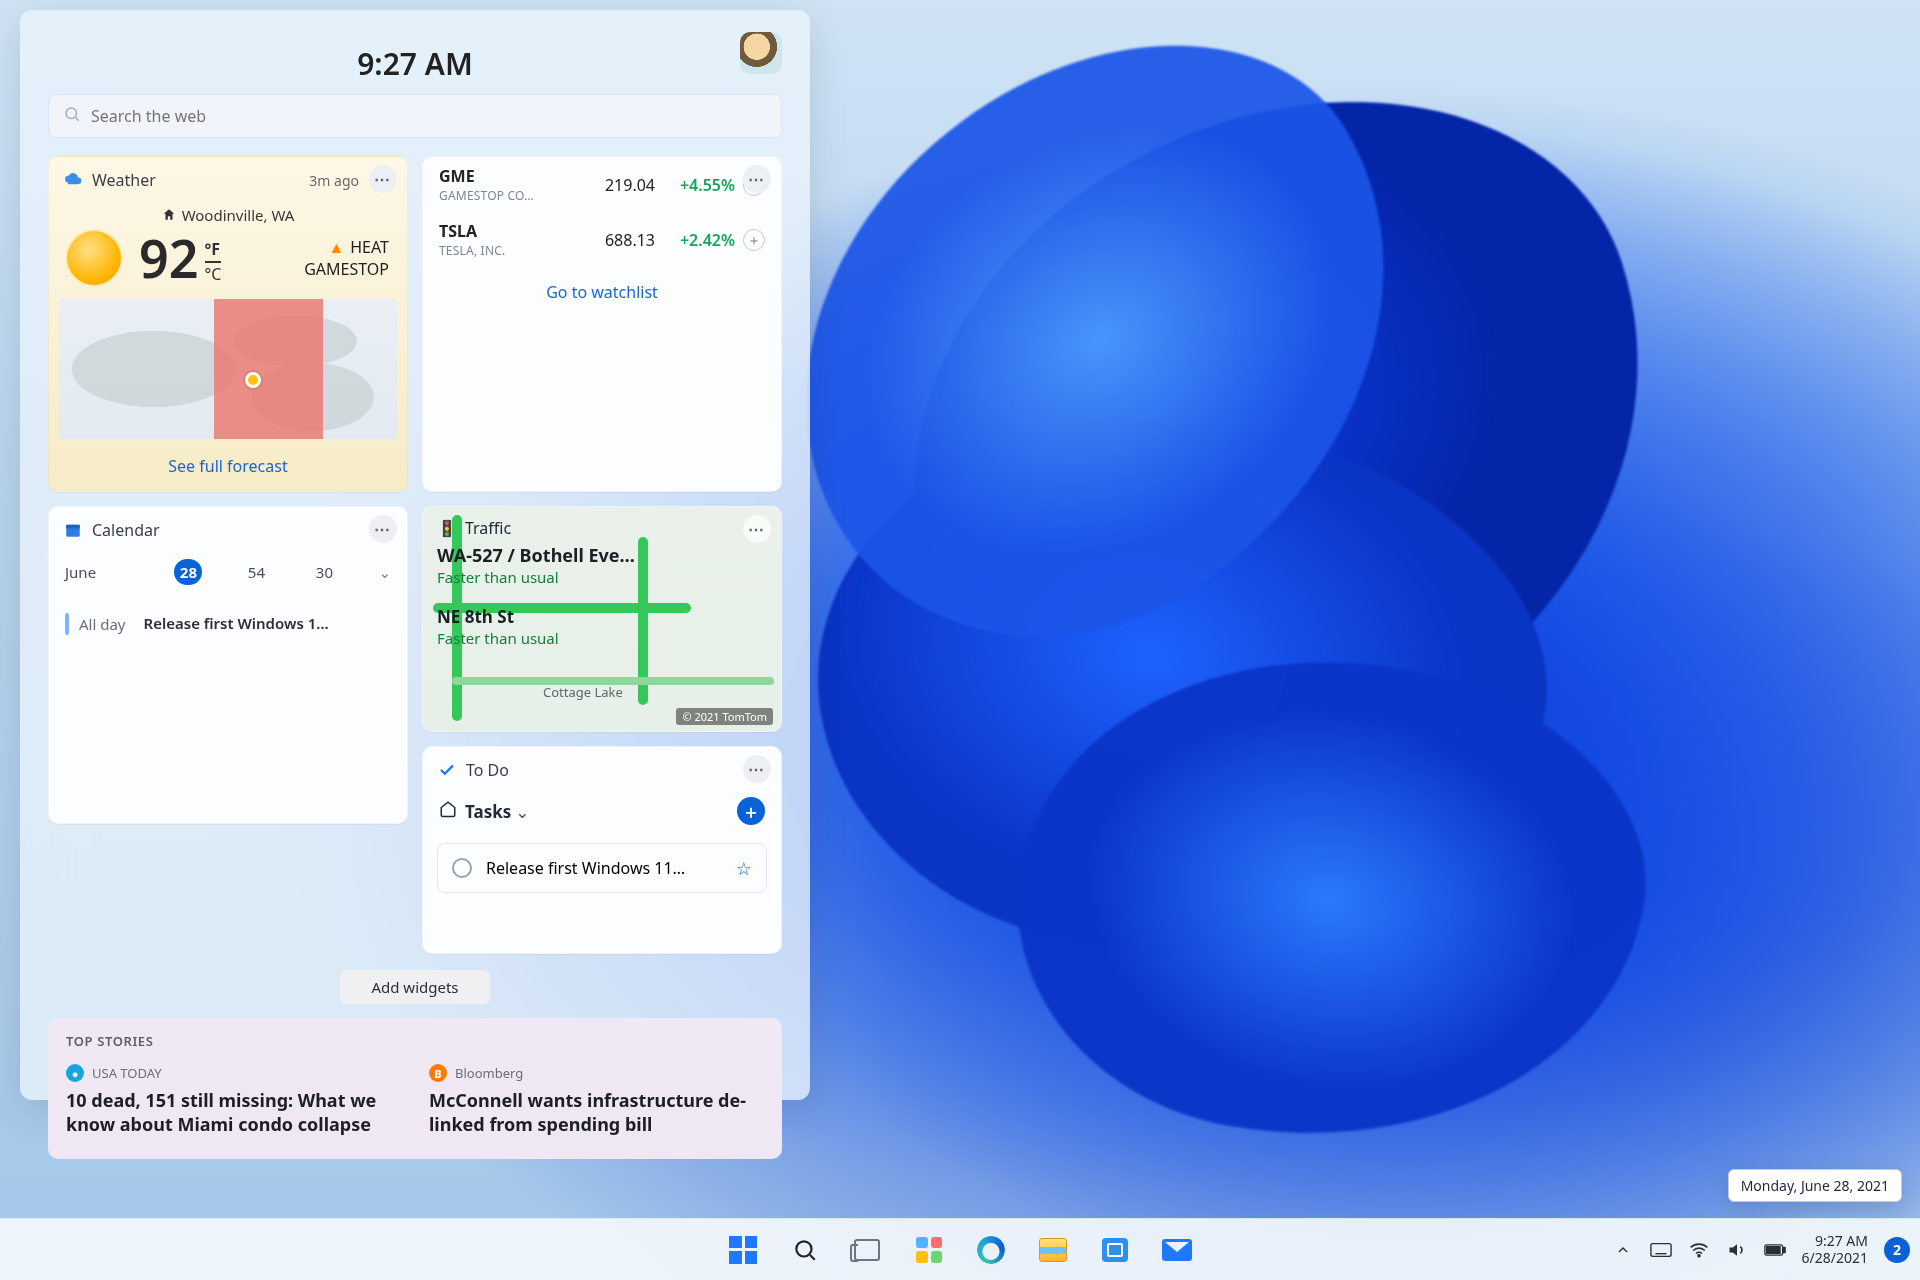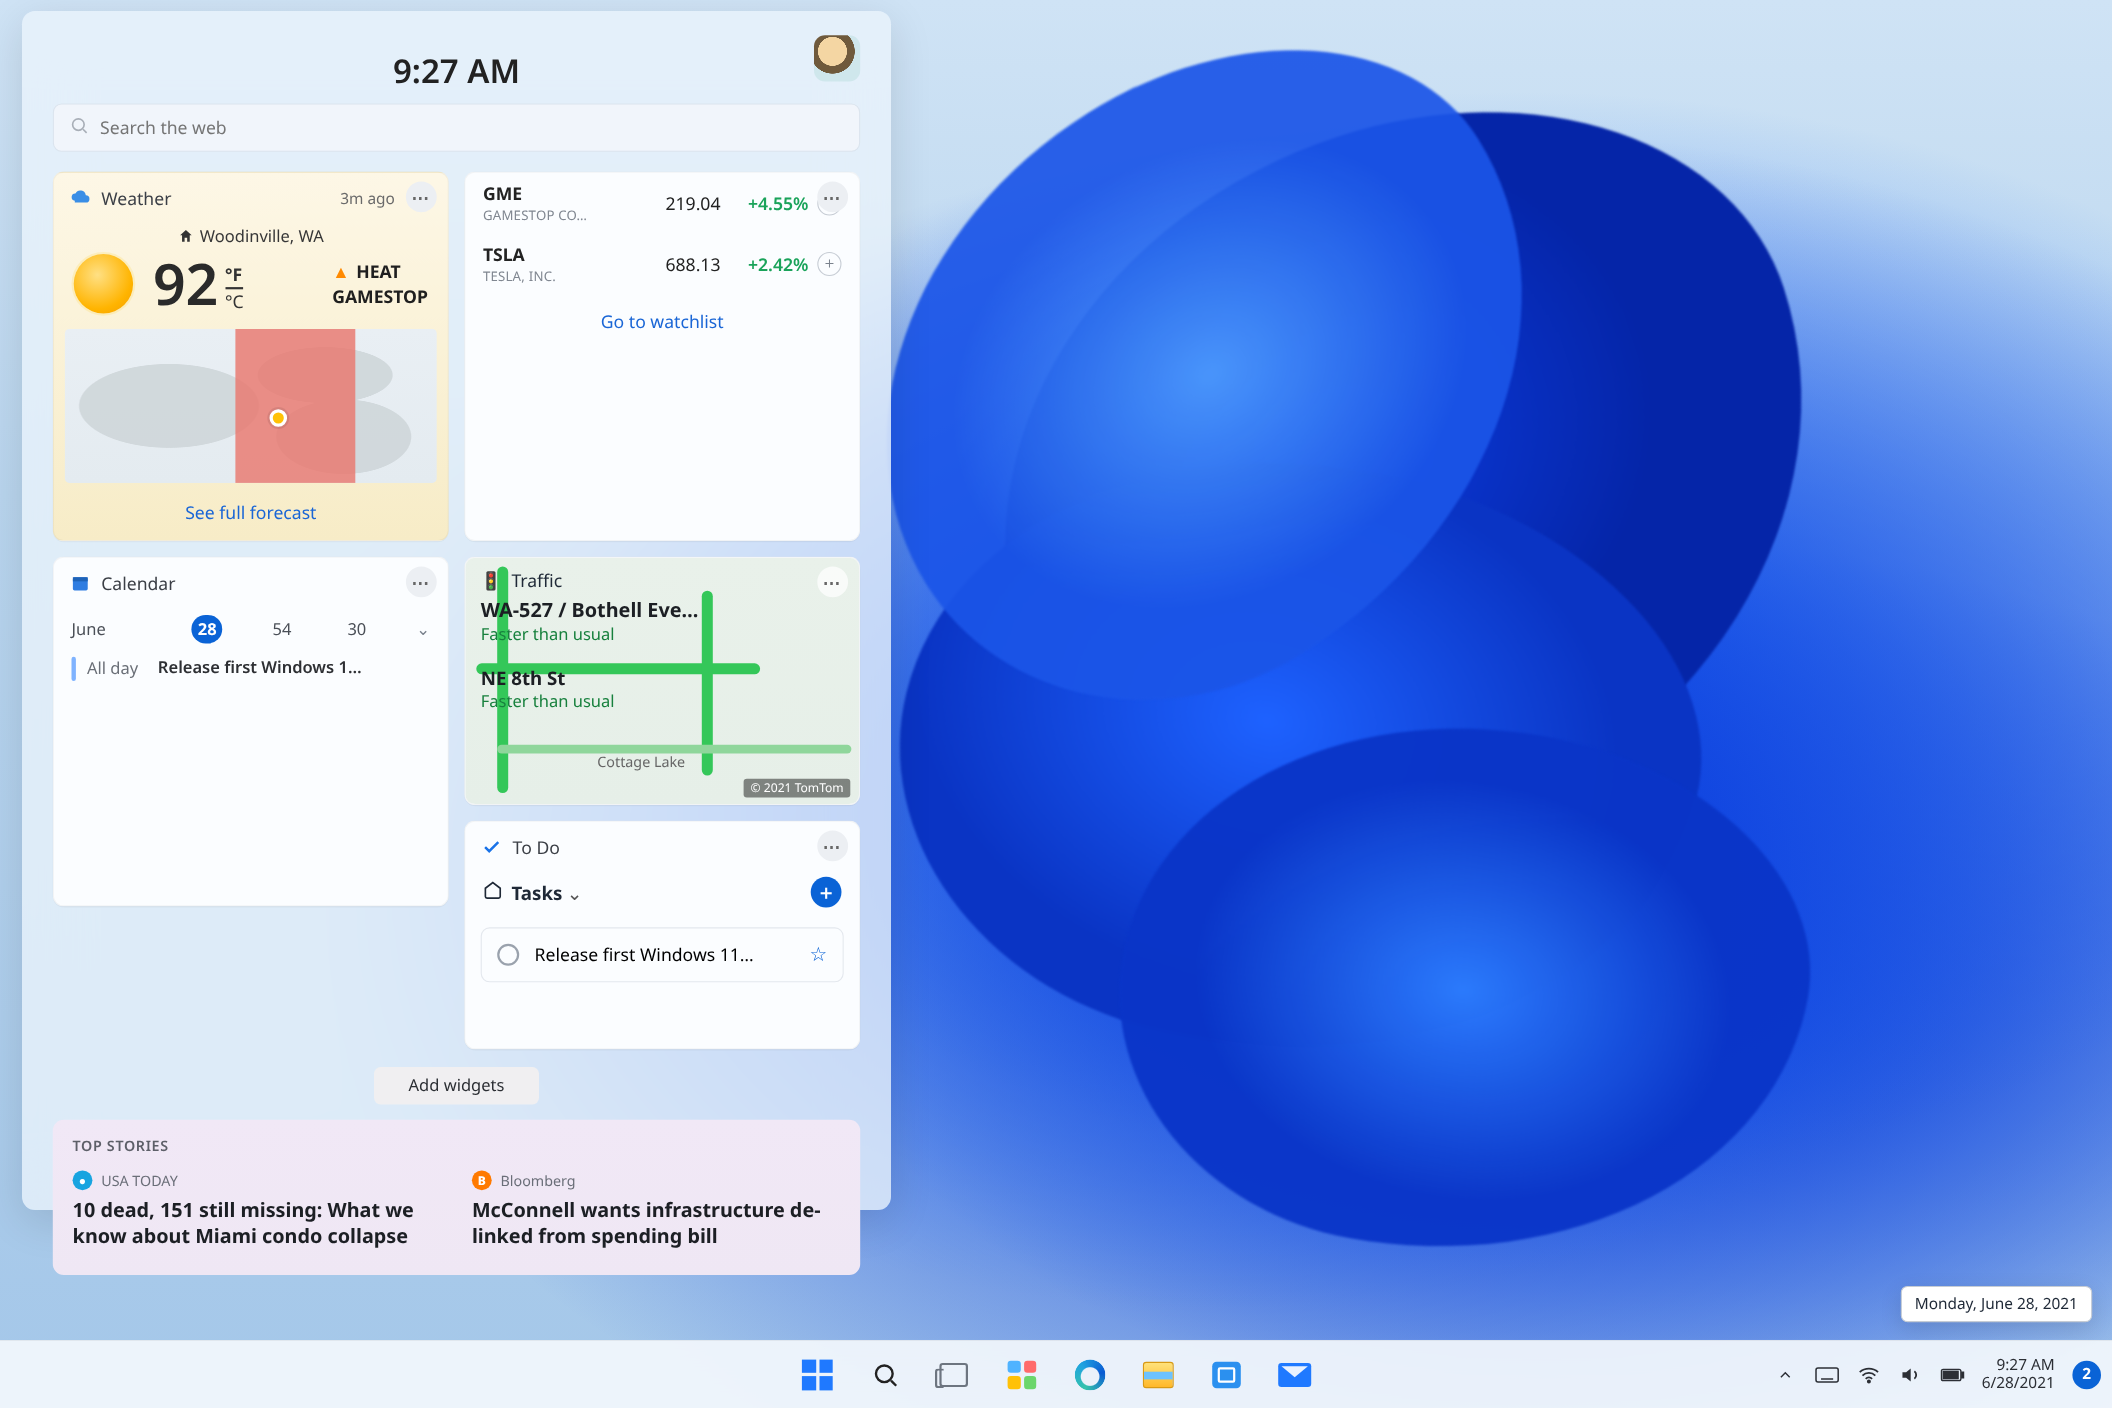--- a/index.html
+++ b/index.html
@@ -51,21 +51,21 @@
   
   .weather-card{ background:linear-gradient(180deg,#fdf7e6 0%, #f7ecc7 100%);}
   .w-age{position:absolute; right:48px; top:14px; color:#6a6a6a; font-size:14px;}
   .w-loc{display:flex;align-items:center;justify-content:center;gap:6px; color:#373737; font-size:15px; margin-top:2px;}
   .w-row{display:flex; align-items:center; gap:18px; padding:6px 18px 8px;}
   .w-sun{width:54px;height:54px;border-radius:50%;background:radial-gradient(circle at 40% 35%, #ffe084 0%, #ffb400 65%, #f39b00 100%); box-shadow:0 0 0 2px rgba(255,200,0,.15);}
   .w-temp{display:flex;align-items:flex-start; color:#2a2a2a;}
   .w-temp .deg{font-size:52px; font-weight:600; line-height:1;}
   .w-temp .unit{display:flex;flex-direction:column; margin-left:6px; margin-top:6px; font-size:16px; color:#333;}
   .w-temp .unit span:first-child{font-weight:700; border-bottom:2px solid #333; padding-bottom:1px;}
-  .w-warn{margin-left:auto; text-align:left; color:#1f1f1f; font-weight:700;}
+  .w-warn{margin-left:auto; text-align:right; color:#1f1f1f; font-weight:400;}
   .w-warn .tri{color:#ff8a00; margin-right:6px;}
   .w-map{ margin:6px 10px 8px; height:140px; border-radius:4px; background:
       linear-gradient(180deg,#e9eff4 0%,#e4ebf0 100%);
       position:relative; overflow:hidden;}
   .w-map .land{position:absolute;inset:0;background:
       radial-gradient(40% 45% at 28% 50%, #cfd6da 0 60%, transparent 61%),
       radial-gradient(30% 30% at 70% 30%, #cfd6da 0 60%, transparent 61%),
       radial-gradient(30% 40% at 75% 70%, #cfd6da 0 60%, transparent 61%);
       opacity:.9;}
   .w-map .hot{position:absolute; left:46%; top:0; width:32%; height:100%; background: rgba(233,120,110,.82);}
@@ -82,21 +82,21 @@
   .st-foot{padding:14px 0 18px;}
 
   
   .cal-card{height:318px;}
   .cal-bar{display:flex;align-items:center;gap:24px; padding:6px 16px 10px; font-size:15px;color:#4a4f57;}
   .cal-month{font-weight:400;}
   .cal-days{display:flex;gap:40px;margin-left:auto;align-items:center;}
   .cal-day{width:28px;text-align:center;}
   .cal-day.sel{background:#0a63d6;color:#fff;border-radius:14px;height:26px;line-height:26px;font-weight:700;}
   .cal-drop{color:#7a828d;}
-  .cal-row{display:flex;gap:18px; padding:2px 16px; font-size:15px;color:#3b3f46;}
+  .cal-row{display:flex;gap:18px; padding:2px 16px; font-size:15px;color:#3b3f46;margin-top:16px;}
   .cal-left{display:flex;align-items:center;gap:10px;color:#6a6f77;}
   .cal-left .bar{width:4px;height:22px;background:#7fb3ff;border-radius:2px;}
   .cal-ev{font-weight:600;color:#2d2f33;}
 
   
   .tr-card{height:226px; overflow:hidden;}
   .tr-map{position:absolute;inset:0;top:0; background:
       linear-gradient(180deg,#e9f1ea 0%, #e6efe8 100%);}
   .tr-road{position:absolute;background:#34c759;border-radius:6px;}
   .r1{left:10px;top:96px;width:72%;height:10px;}

